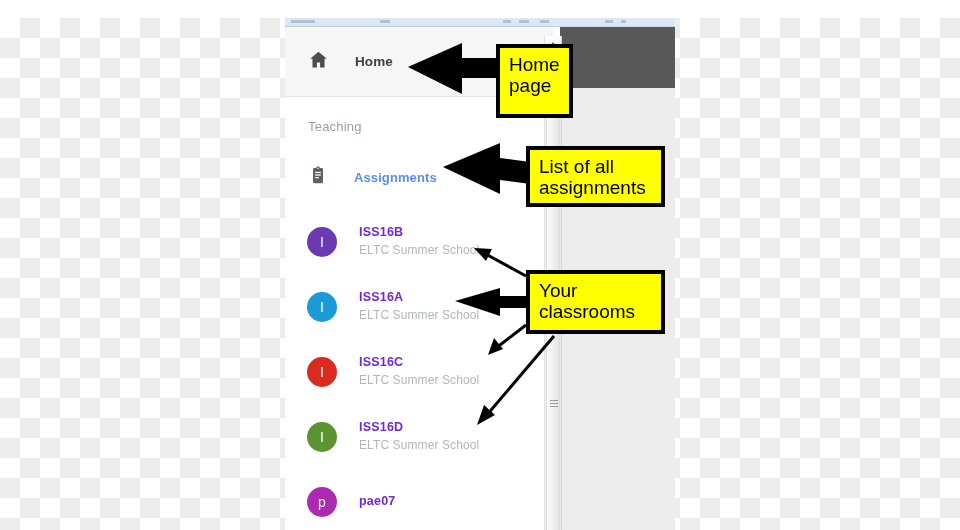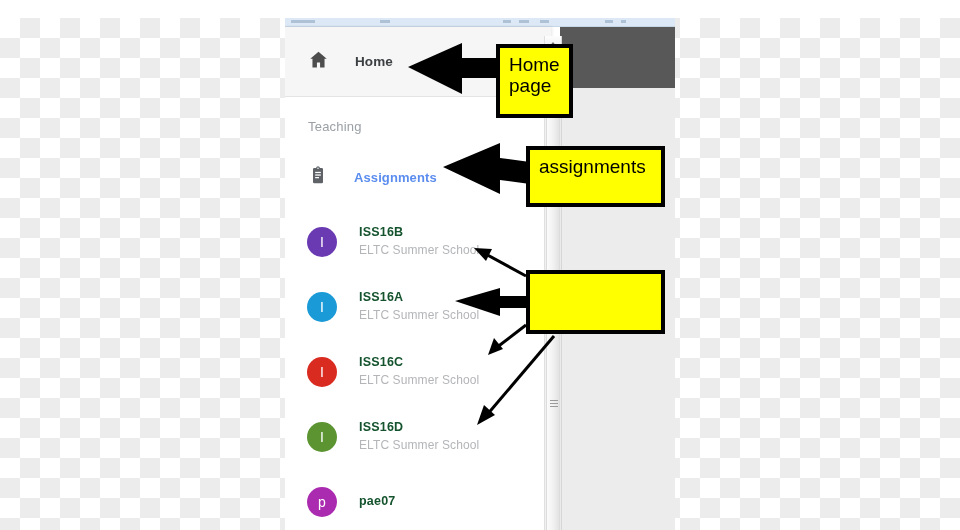--- a/index.html
+++ b/index.html
@@ -157,21 +157,21 @@
     display: flex;
     align-items: center;
     justify-content: center;
     flex: 0 0 auto;
     line-height: 1;
   }
   .class-text { margin-left: 22px; }
   .class-name {
     font-size: 12.5px;
     font-weight: bold;
-    color: #14532d;
+    color: #6d28d9;
     letter-spacing: .2px;
     line-height: 1.35;
   }
   .class-sub {
     font-size: 12px;
     color: #b3b5b8;
     letter-spacing: .1px;
     line-height: 1.5;
   }
   .class-row.no-sub .class-name { line-height: 1; }
@@ -391,19 +391,22 @@
     </g>
     <polygon points="477,407 484,387 495,397" fill="#000000"></polygon>
   </svg>
 
   <div class="callout" id="callout-home">
     <div>Home</div>
     <div>page</div>
   </div>
 
   <div class="callout" id="callout-assign">
+    <div>List of all</div>
     <div>assignments</div>
   </div>
 
   <div class="callout" id="callout-classes">
+    <div>Your</div>
+    <div>classrooms</div>
   </div>
 
 </div>
 
 </body></html>

